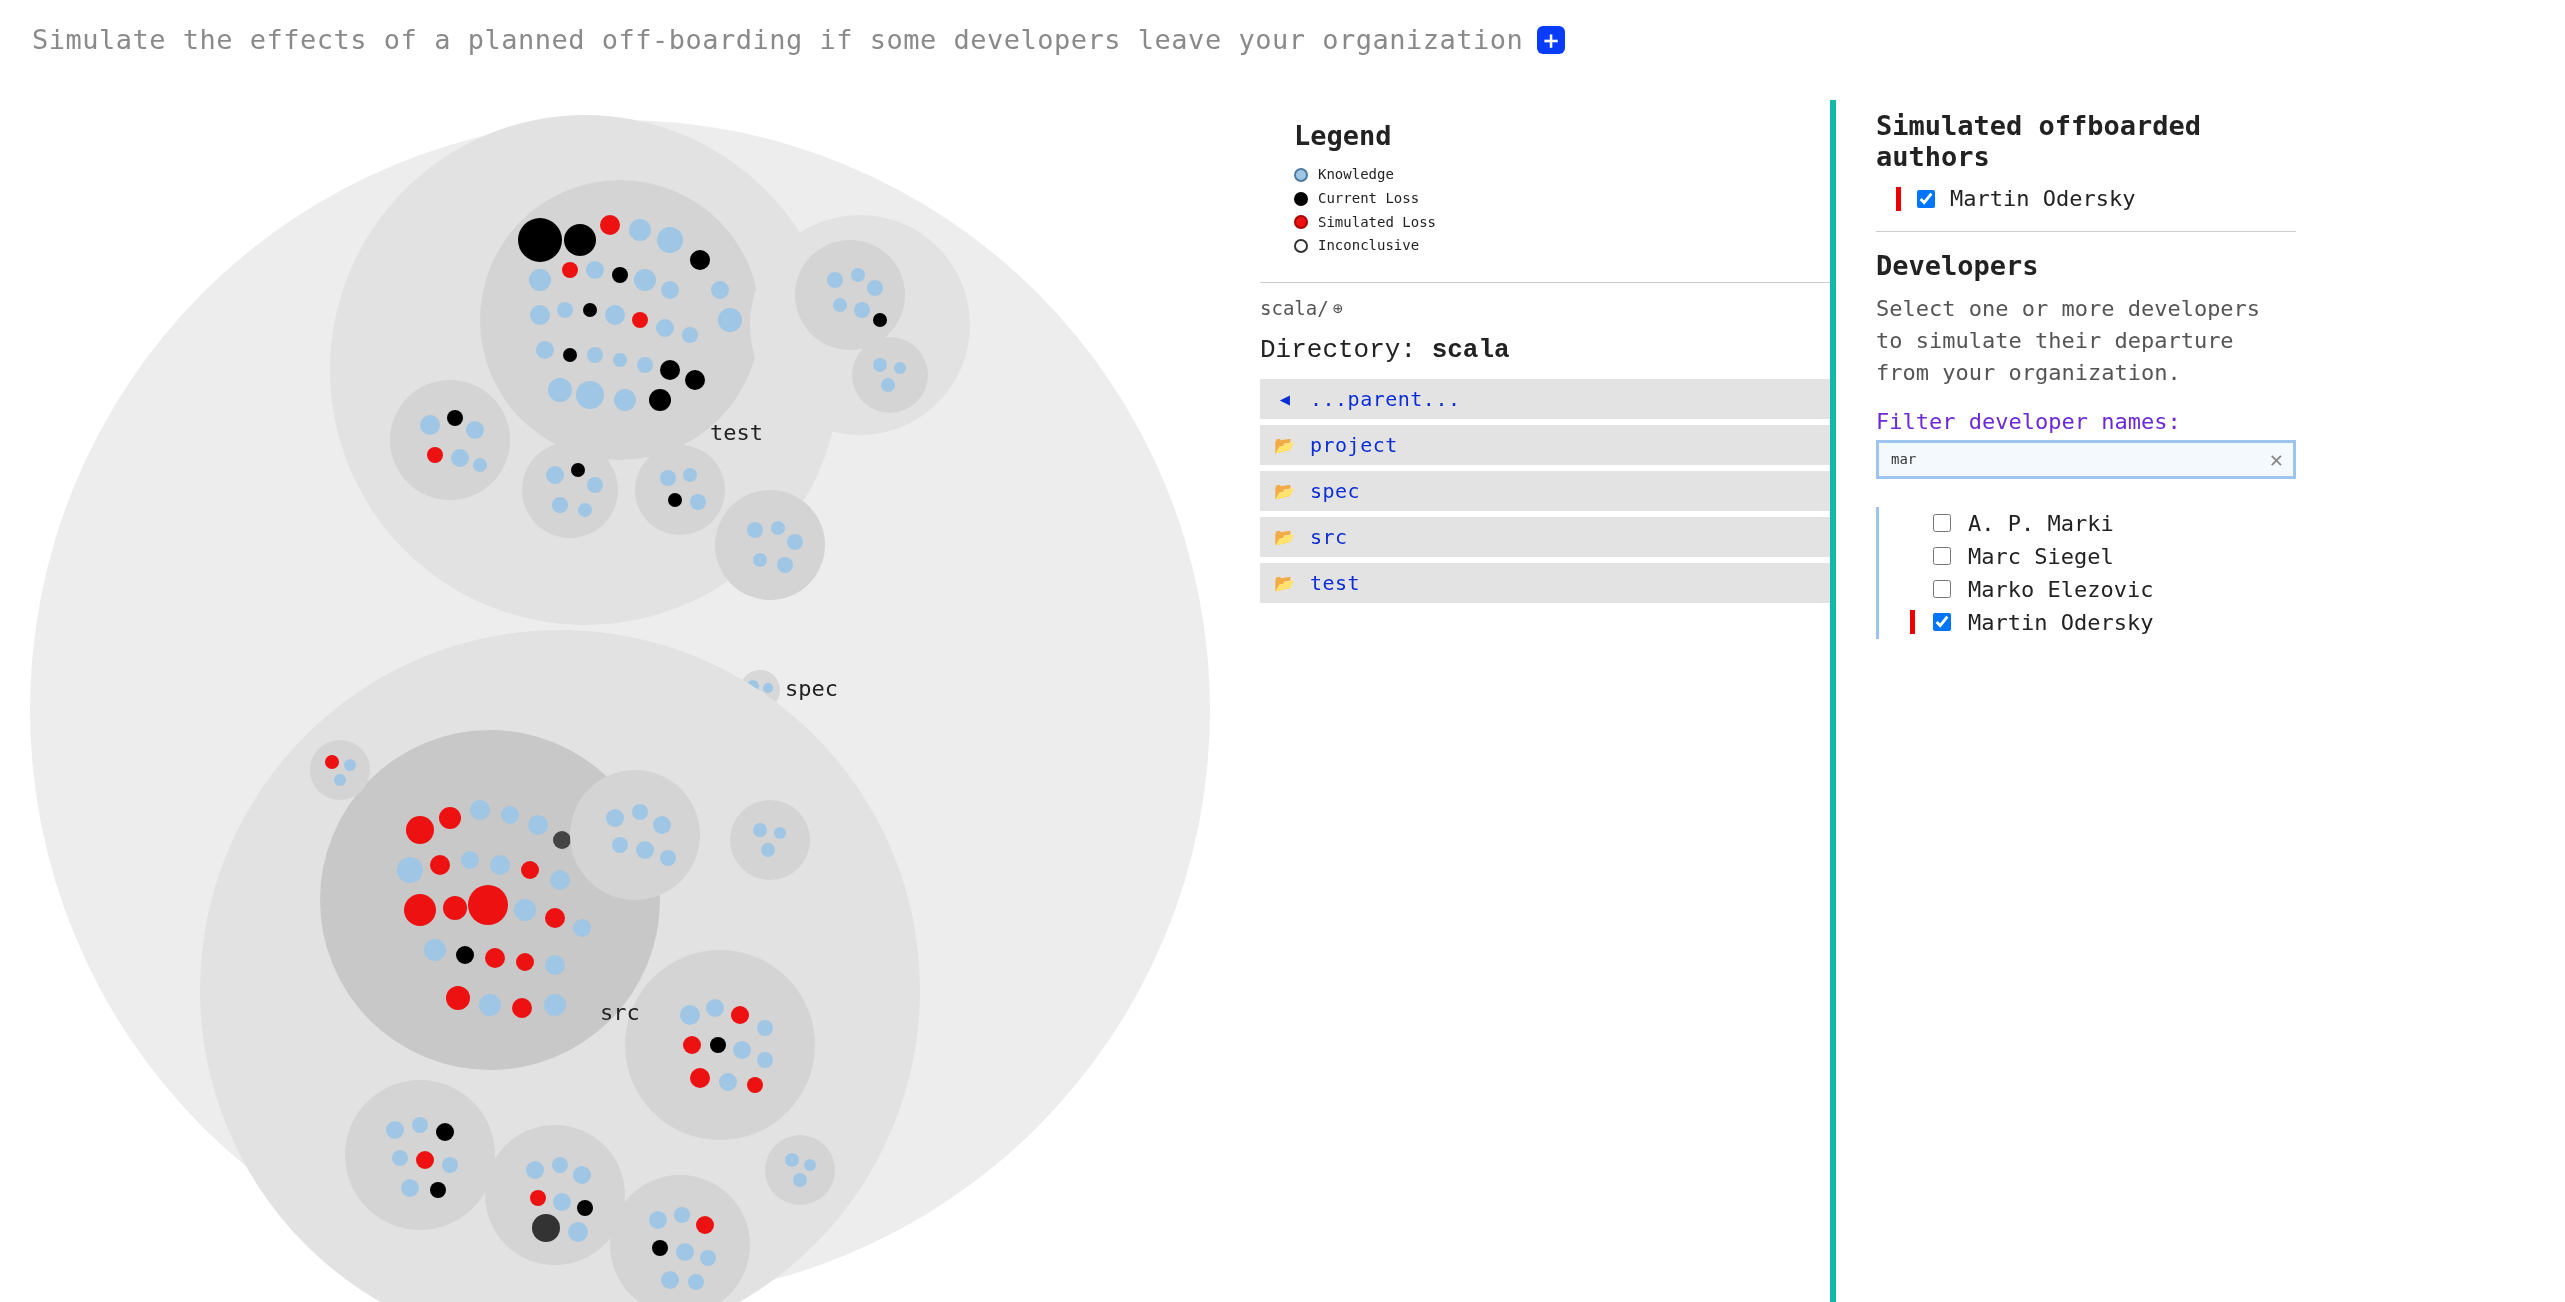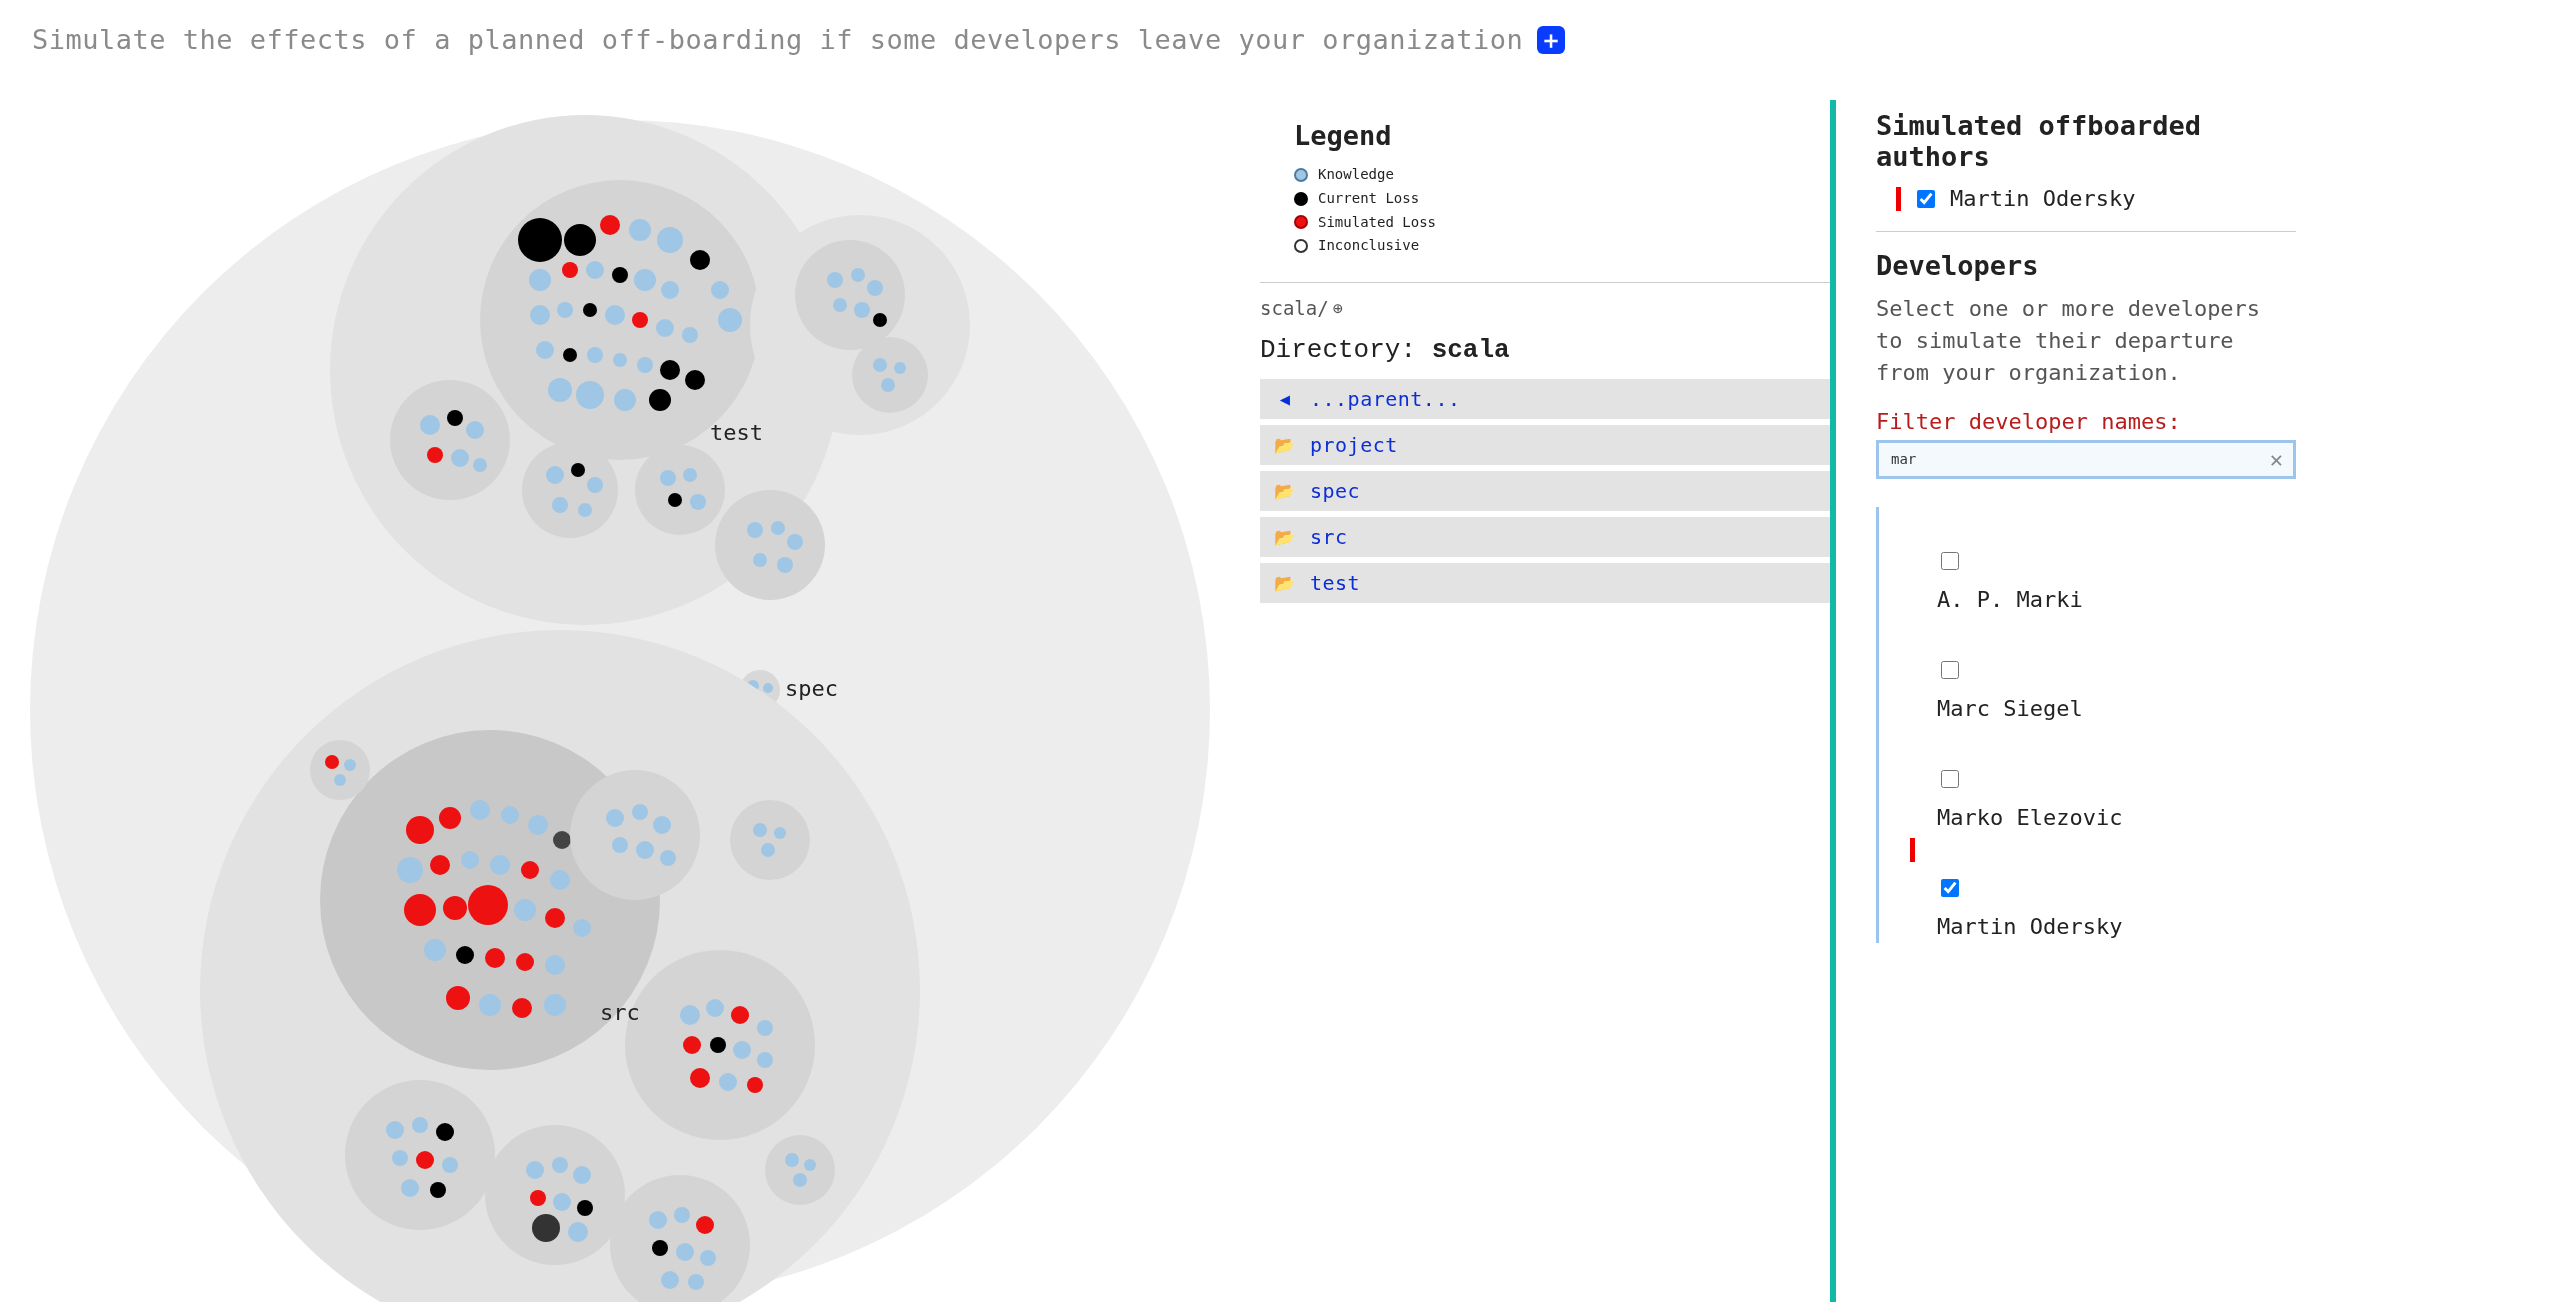--- a/index.html
+++ b/index.html
@@ -34,26 +34,26 @@
   .file-row{background:#e3e3e3;padding:8px 14px;font-size:20px;color:#0b2ed6;display:flex;align-items:center;gap:14px;letter-spacing:0.5px;font-weight:500;}
   .file-row .icn{width:22px;text-align:center;font-size:17px;}
 
   
   .r-section-title{font-size:27px;font-weight:700;margin:0 0 12px 0;}
   .offboarded{list-style:none;margin:0 0 18px 0;padding:0 0 0 20px;}
   .offboarded li{display:flex;align-items:center;gap:12px;font-size:22px;padding:2px 0;}
   .redbar{width:5px;height:24px;background:#e00;display:inline-block;}
   .right-col hr{border:none;border-top:1px solid #ccc;margin:12px 0 18px 0;}
   .r-desc{font-size:22px;color:#555;line-height:1.45;margin:0 0 20px 0;max-width:480px;}
-  .filter-label{font-size:22px;color:#b91c1c;margin-bottom:6px;}
+  .filter-label{font-size:22px;color:#6d28d9;margin-bottom:6px;}
   .filter-box{display:flex;align-items:center;border:3px solid #9cc4ec;background:#f4f9fe;padding:4px 10px;width:420px;box-sizing:border-box;}
   .filter-box input{flex:1;border:none;outline:none;background:transparent;font:inherit;font-size:14px;color:#333;}
   .filter-box .clear{color:#888;font-size:22px;font-weight:700;}
   .dev-list{list-style:none;margin:28px 0 0 0;padding:0 0 0 36px;border-left:3px solid #9cc4ec;}
-  .dev-list li{display:flex;gap:14px;font-size:22px;padding:4px 0 4px 22px;flex-direction:column;}
+  .dev-list li{display:flex;gap:14px;font-size:22px;padding:4px 0 4px 22px;}
   .dev-list li .redbar{margin-left:-27px;}
   .dev-list li .spacer{width:5px;height:24px;display:inline-block;margin-left:-27px;}
   input[type=checkbox]{width:18px;height:18px;}
 </style>
 </head>
 <body>
 
 <div class="page">
   <div class="heading">
     <span>Simulate the effects of a planned off-boarding if some developers leave your organization</span>

